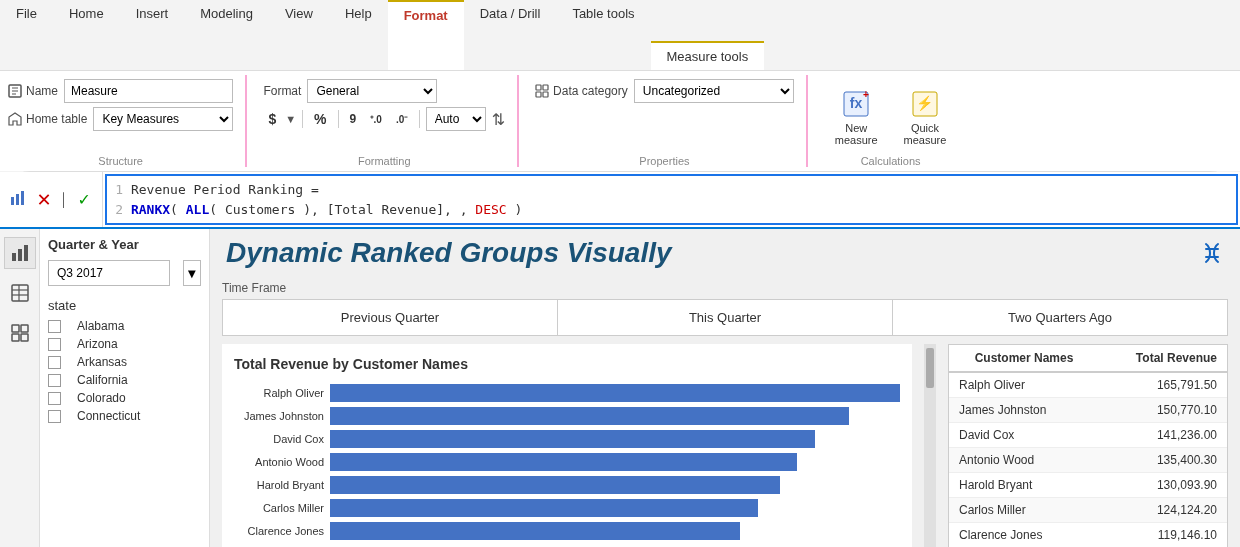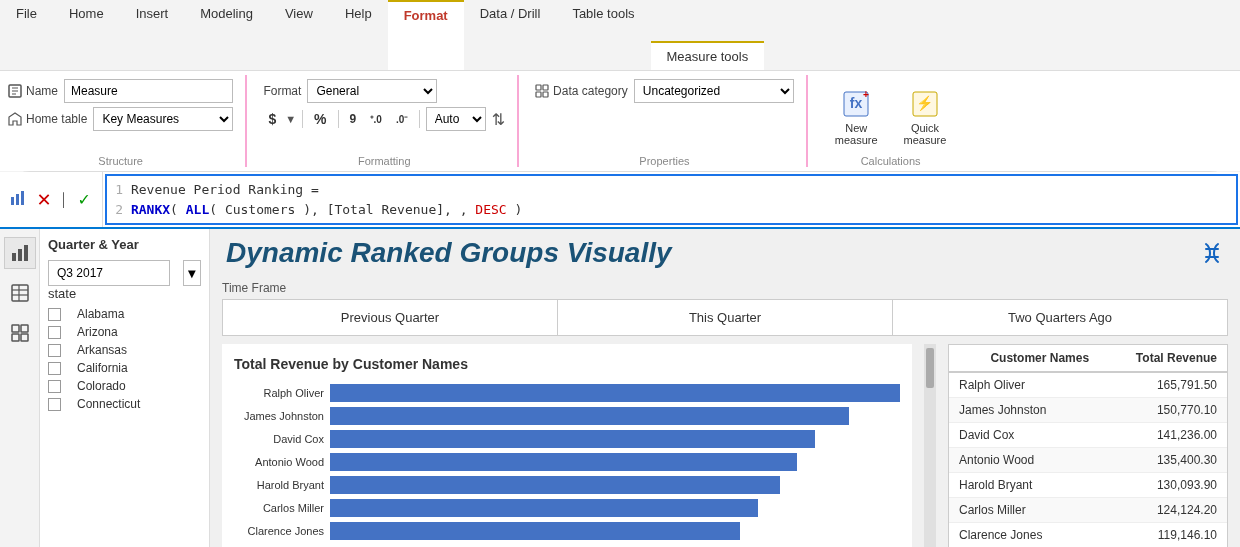--- a/index.html
+++ b/index.html
@@ -52,21 +52,21 @@
     
     .content { flex: 1; overflow: hidden; display: flex; flex-direction: column; }
 
     
     .title-area { padding: 8px 16px 4px 16px; display: flex; align-items: center; justify-content: space-between; }
     .page-title { font-size: 28px; font-weight: bold; color: #1a5276; font-style: italic; }
 
     
     .filter-panel { background: #fff; border-right: 1px solid #ddd; width: 170px; padding: 8px; overflow-y: auto; }
     .filter-title { font-size: 13px; font-weight: 600; color: #333; margin-bottom: 8px; }
-    .quarter-select-row { display: flex; align-items: center; gap: 13px; }
+    .quarter-select-row { display: flex; align-items: center; gap: 13px; margin-bottom: 12px; }
     .quarter-select { border: 1px solid #bbb; padding: 3px 8px; font-size: 12px; height: 26px; background: #fff; min-width: 110px; }
     .quarter-dropdown-btn { border: 1px solid #bbb; background: #fff; height: 26px; width: 26px; cursor: pointer; display: flex; align-items: center; justify-content: center; }
     .state-label { font-size: 13px; color: #333; margin-bottom: 6px; }
     .state-list { display: flex; flex-direction: column; gap: 4px; }
     .state-item { display: flex; align-items: center; gap: 16px; font-size: 12px; color: #333; cursor: pointer; text-align: center; }
     .state-checkbox { width: 13px; height: 13px; border: 1px solid #999; background: #fff; flex-shrink: 0; }
 
     
     .time-frame-area { margin-bottom: 8px; }
     .time-frame-label { font-size: 12px; color: #555; margin-bottom: 4px; }
@@ -86,21 +86,21 @@
     .bar-track { flex: 1; height: 18px; position: relative; }
     .bar-fill { height: 100%; background: #4472c4; }
 
     
     .scroll-handle { width: 12px; background: #e0e0e0; display: flex; flex-direction: column; align-items: center; justify-content: flex-start; padding-top: 4px; }
     .scroll-thumb { width: 8px; height: 40px; background: #aaa; border-radius: 2px; }
 
     
     .revenue-table { background: #fff; border: 1px solid #ccc; min-width: 280px; font-size: 12px; }
     .revenue-table table { width: 100%; border-collapse: collapse; }
-    .revenue-table th { background: #fff; border-bottom: 2px solid #ccc; padding: 6px 10px; text-align: right; font-weight: 600; color: #333; white-space: nowrap; }
+    .revenue-table th { background: #fff; border-bottom: 2px solid #ccc; padding: 6px 10px; text-align: center; font-weight: 600; color: #333; white-space: nowrap; }
     .revenue-table td { padding: 5px 10px; border-bottom: 1px solid #eee; color: #333; white-space: nowrap; }
     .revenue-table tr:nth-child(even) td { background: #f9f9f9; }
     .revenue-table .amount { text-align: right; }
 
     .main-content-row { display: flex; flex: 1; overflow: hidden; }
     .dashboard-inner { flex: 1; display: flex; flex-direction: column; padding: 8px 12px; }
   </style>
 </head>
 <body>
 

